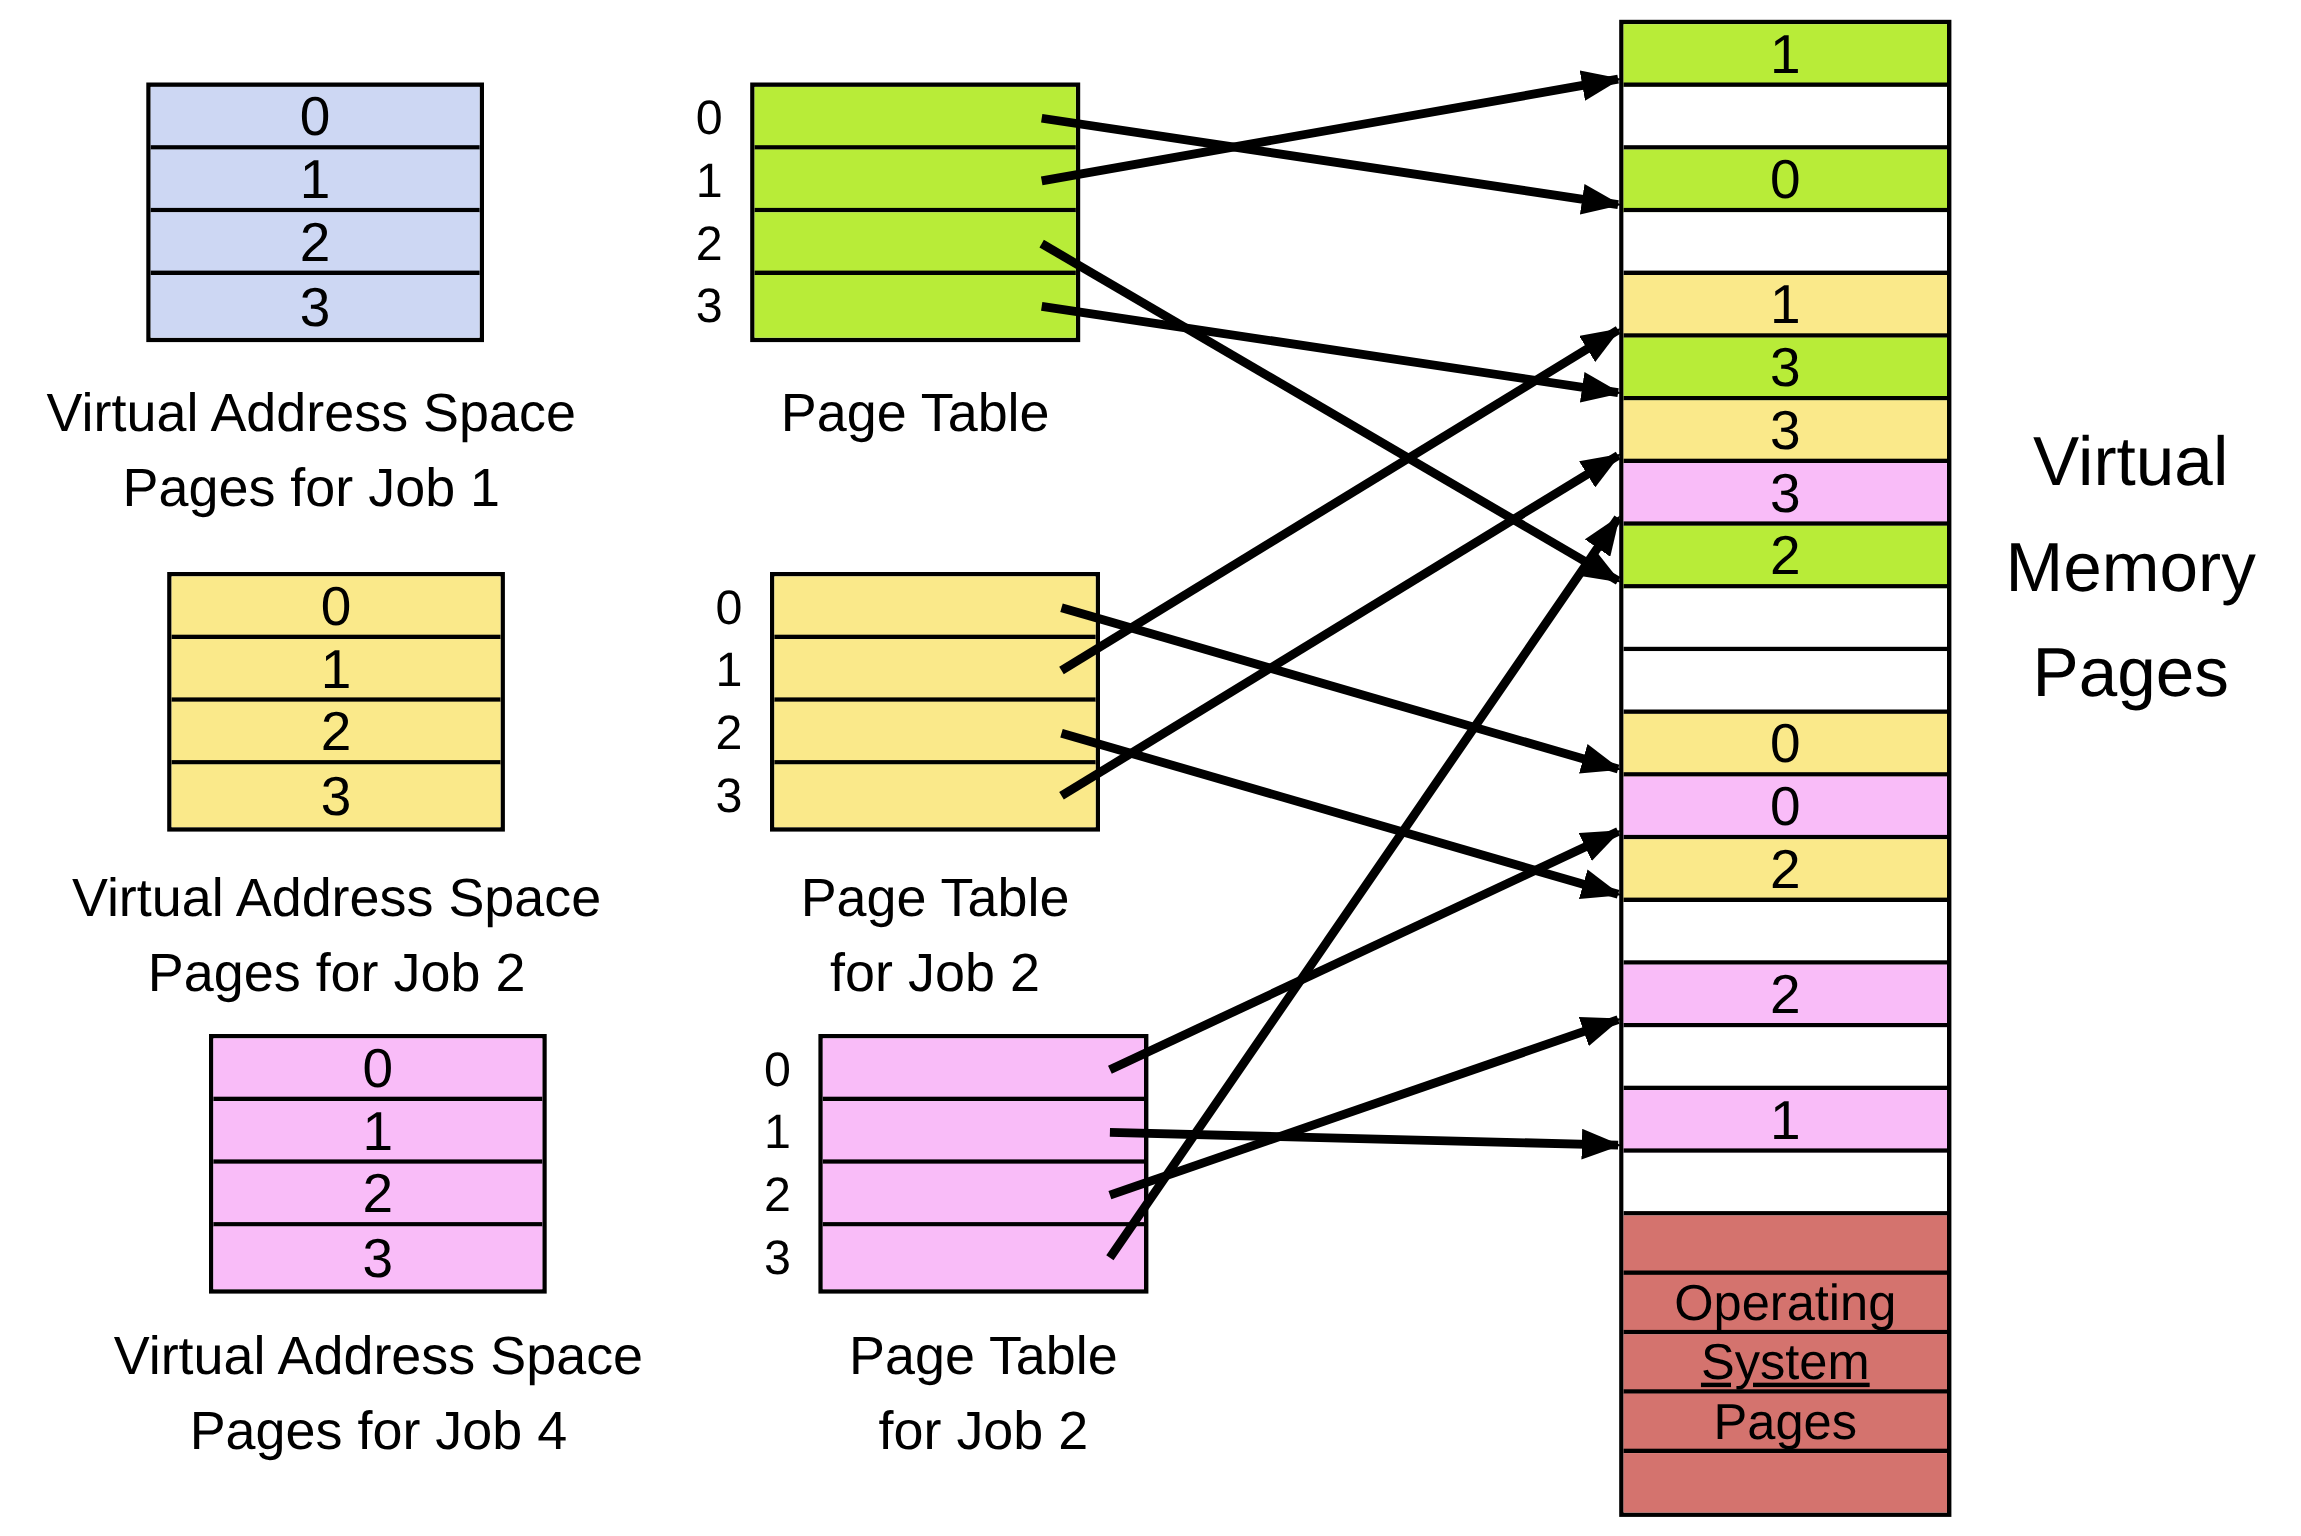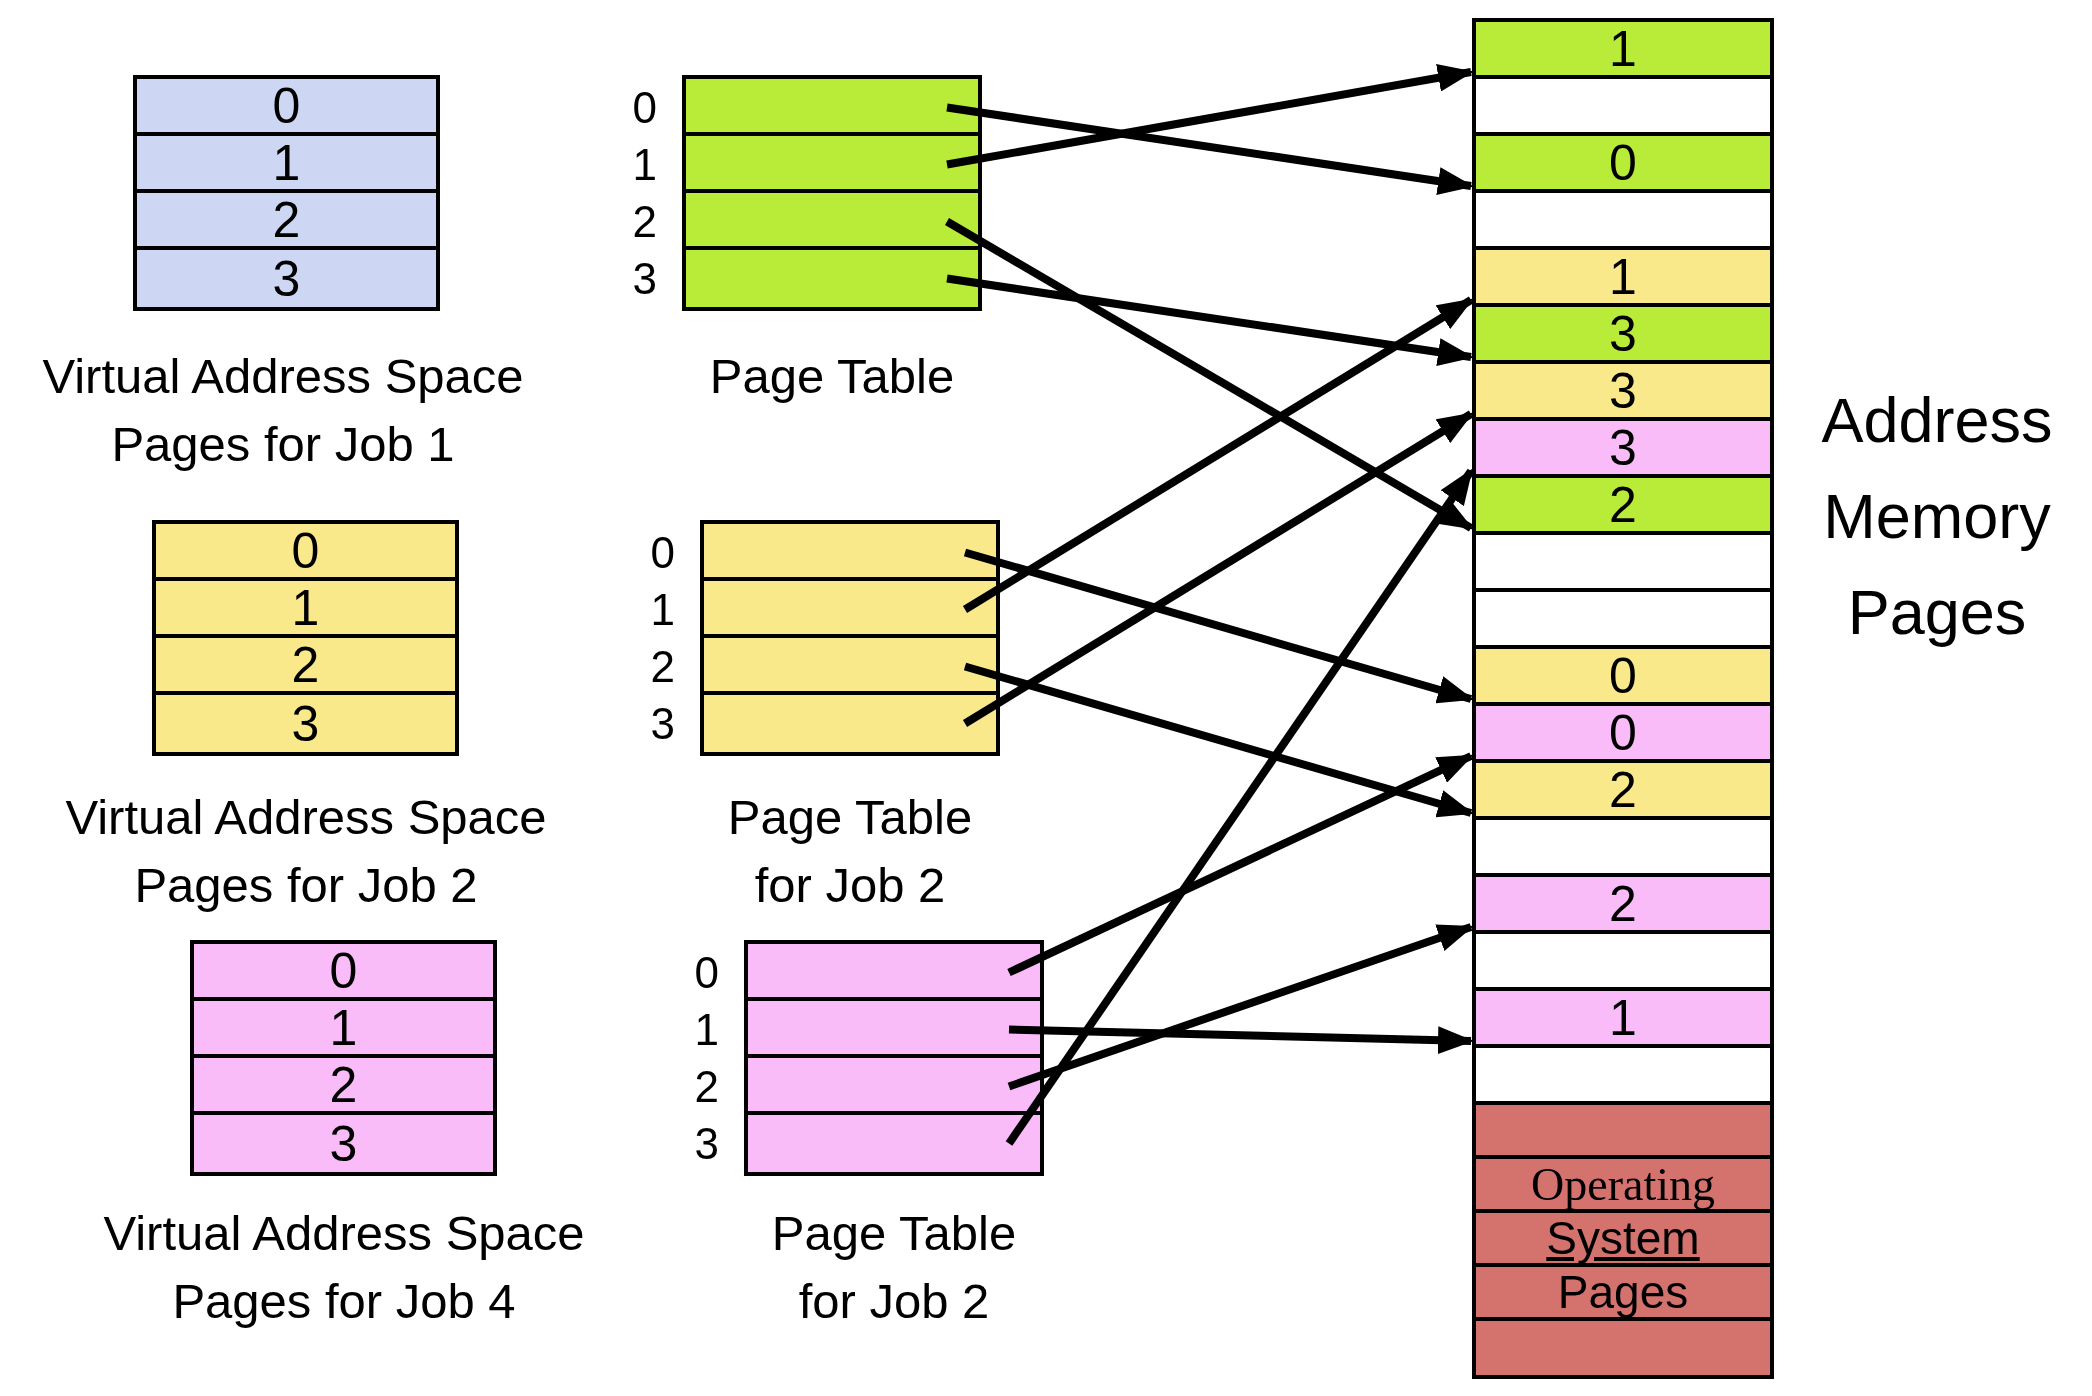--- a/index.html
+++ b/index.html
@@ -166,27 +166,27 @@
       <div class="cell" style="height: 57px; background: rgb(255, 255, 255);"></div>
       <div class="cell" style="height: 57px; background: rgb(250, 233, 138);">0</div>
       <div class="cell" style="height: 57px; background: rgb(249, 188, 248);">0</div>
       <div class="cell" style="height: 57px; background: rgb(250, 233, 138);">2</div>
       <div class="cell" style="height: 57px; background: rgb(255, 255, 255);"></div>
       <div class="cell" style="height: 57px; background: rgb(249, 188, 248);">2</div>
       <div class="cell" style="height: 57px; background: rgb(255, 255, 255);"></div>
       <div class="cell" style="height: 57px; background: rgb(249, 188, 248);">1</div>
       <div class="cell" style="height: 57px; background: rgb(255, 255, 255);"></div>
       <div class="cell os-cell" style="height: 54px; background: rgb(212, 115, 110);"></div>
-      <div class="cell os-cell" style="height: 54px; background: rgb(212, 115, 110); font-family: Liberation Serif, serif;">Operating</div>
+      <div class="cell os-cell" style="height: 54px; background: rgb(212, 115, 110);">Operating</div>
       <div class="cell os-cell" style="height: 54px; background: rgb(212, 115, 110); text-decoration: underline;">System</div>
       <div class="cell os-cell" style="height: 54px; background: rgb(212, 115, 110);">Pages</div>
       <div class="cell os-cell" style="height: 54px; background: rgb(212, 115, 110);"></div>
     </div>
   <div class="phys-title" style="left:1782px; top:372px;">
-    <div>Address</div>
+    <div>Virtual</div>
     <div>Memory</div>
     <div>Pages</div>
   </div>
 
   <svg id="arrow-layer" viewBox="0 0 2092 1396" xmlns="http://www.w3.org/2000/svg">
     <defs>
       <marker id="ah" markerUnits="userSpaceOnUse" markerWidth="36" markerHeight="28" refX="33" refY="14" orient="auto">
         <path d="M0,0 L36,14 L0,28 z" fill="#000"></path>
       </marker>
     </defs>

